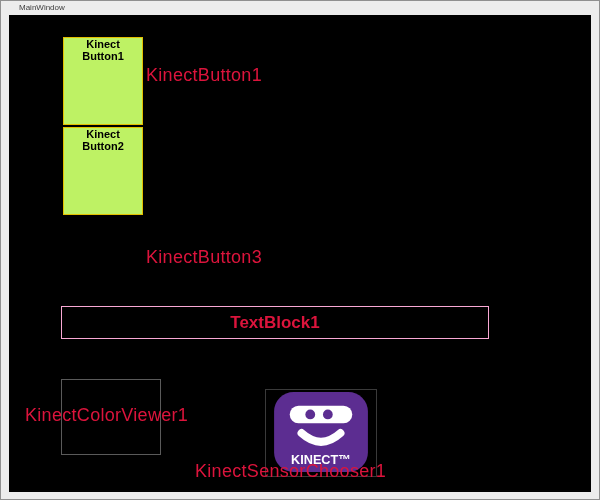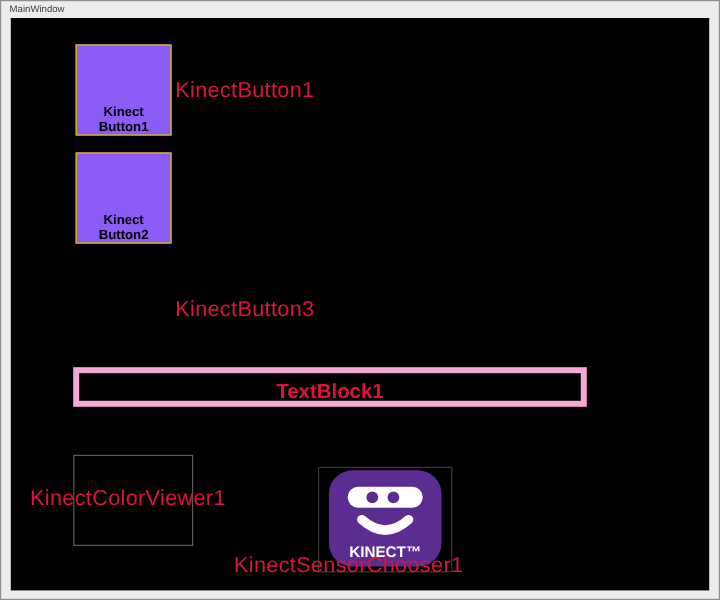--- a/index.html
+++ b/index.html
@@ -12,37 +12,37 @@
     font-family:"Liberation Sans", sans-serif;
     overflow:hidden;
   }
   .titlebar{
     position:absolute;top:0;left:0;right:0;height:14px;
   }
   .window-title{
     display:block;
     font-size:8px;line-height:14px;
     color:#3c3c3c;
-    padding-left:7px;
+    padding-left:18px;
     white-space:nowrap;
   }
   .client{
     position:absolute;
     left:8px;top:14px;
     width:582px;height:477px;
     background:#000000;
   }
   .kbtn{
     position:absolute;
-    left:54px;width:80px;height:76px;
-    background:#8b5cf6;
+    left:54px;width:80px;height:88px;
+    background:#bef264;
     border:1px solid #e3c000;
     color:#000;
     font-size:11px;font-weight:bold;
-    display:flex;align-items:flex-end;justify-content:center;
+    display:flex;align-items:flex-start;justify-content:center;
     text-align:center;
     box-sizing:border-box;
     cursor:default;
   }
   .kbtn.b1{top:22px;}
   .kbtn.b2{top:112px;}
   .kbtn.b3{top:203px;}
   .annot{
     position:absolute;
     color:#DC143C;
@@ -50,21 +50,21 @@
     letter-spacing:.3px;
     white-space:nowrap;
   }
   .annot.a1{left:137px;top:50px;}
   .annot.a2{left:137px;top:142px;}
   .annot.a3{left:137px;top:232px;}
   .textblock{
     position:absolute;
     left:52px;top:291px;
     width:428px;height:33px;
-    border:5px solid #f9a8d4;
+    border:1px solid #f9a8d4;
     box-sizing:border-box;
     color:#DC143C;
     font-size:17px;font-weight:700;
     text-align:center;line-height:31px;
   }
   .colorviewer{
     position:absolute;
     left:52px;top:364px;
     width:100px;height:76px;
     border:1px solid #5a5a5a;

